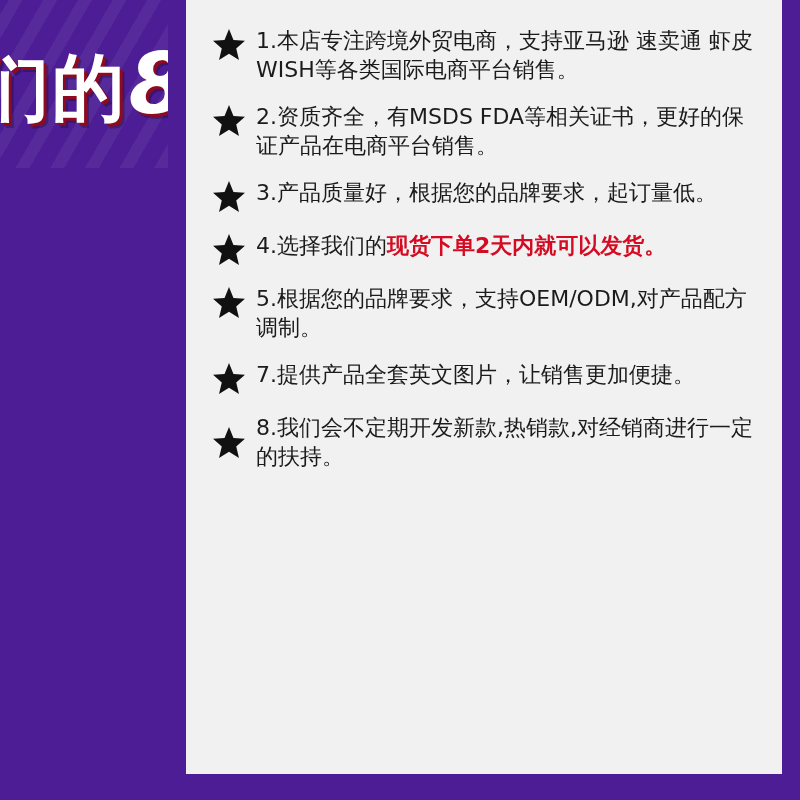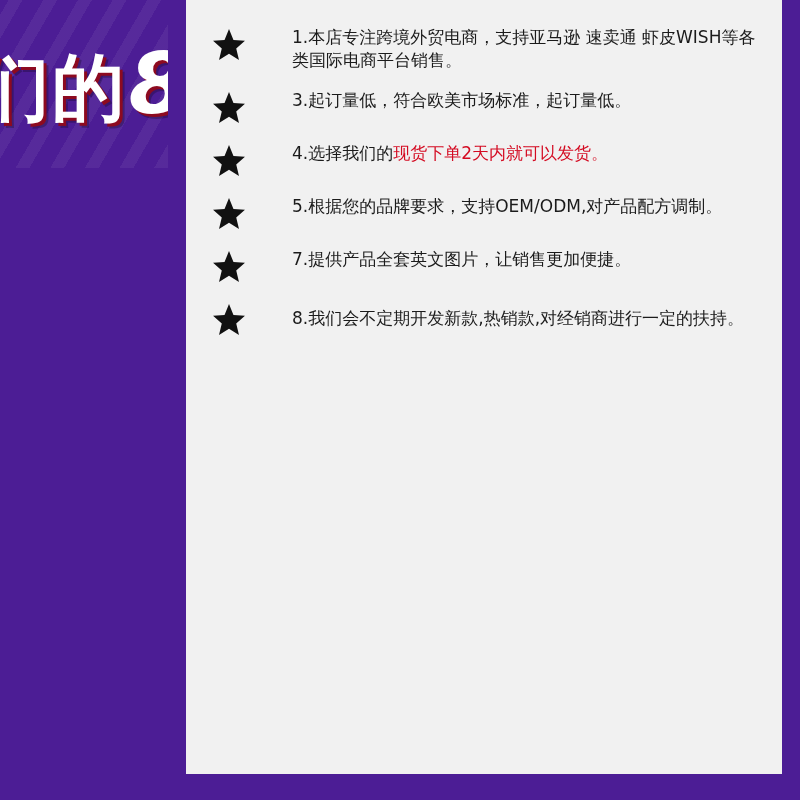--- a/index.html
+++ b/index.html
@@ -92,30 +92,29 @@
     margin-top: 2px;
     color: #111111;
     line-height: 1;
     font-size: 34px;
     display: block;
   }
   .star svg { display: block; }
   .reason-text {
     flex: 1 1 auto;
     color: #1b1b1b;
-    font-size: 17px;
+    font-size: 22px;
     line-height: 1.34;
     font-family: "DejaVu Sans", "Liberation Sans", sans-serif;
     letter-spacing: 0px;
     word-break: break-all;
-    margin-left: 36px;
   }
   .hl {
     color: #d40b22;
-    font-weight: normal;
+    font-weight: bold;
   }
 </style>
 </head>
 <body>
 
 <div class="poster">
 
   <div class="header">
     <div class="header-stripes"></div>
     <div class="title">
@@ -128,28 +127,36 @@
 
       <div class="reason">
         <span class="star">
           <svg width="34" height="34" viewBox="0 0 32 32">
               <polygon points="16,1 20.2,11.2 31,12 22.8,19.2 25.4,30 16,24.2 6.6,30 9.2,19.2 1,12 11.8,11.2" fill="#111111"></polygon>
             </svg>
         </span>
         <span class="reason-text"><span>1.</span><span>本店专注跨境外贸电商，支持亚马逊 速卖通 虾皮WISH等各类国际电商平台销售。</span></span>
       </div>
 
+      <div class="reason">
+        <span class="star">
+          <svg width="34" height="34" viewBox="0 0 32 32">
+              <polygon points="16,1 20.2,11.2 31,12 22.8,19.2 25.4,30 16,24.2 6.6,30 9.2,19.2 1,12 11.8,11.2" fill="#111111"></polygon>
+            </svg>
+        </span>
+        <span class="reason-text"><span>2.</span><span>资质齐全，有MSDS FDA等相关证书，更好的保证产品在电商平台销售。</span></span>
+      </div>
 
       <div class="reason">
         <span class="star">
           <svg width="34" height="34" viewBox="0 0 32 32">
               <polygon points="16,1 20.2,11.2 31,12 22.8,19.2 25.4,30 16,24.2 6.6,30 9.2,19.2 1,12 11.8,11.2" fill="#111111"></polygon>
             </svg>
         </span>
-        <span class="reason-text"><span>3.</span><span>起订量低，符合欧美市场标准，起订量低。</span></span>
+        <span class="reason-text"><span>3.</span><span>产品质量好，根据您的品牌要求，起订量低。</span></span>
       </div>
 
       <div class="reason">
         <span class="star">
           <svg width="34" height="34" viewBox="0 0 32 32">
               <polygon points="16,1 20.2,11.2 31,12 22.8,19.2 25.4,30 16,24.2 6.6,30 9.2,19.2 1,12 11.8,11.2" fill="#111111"></polygon>
             </svg>
         </span>
         <span class="reason-text"><span>4.</span><span>选择我们的</span><span class="hl">现货下单2天内就可以发货。</span></span>
       </div>

